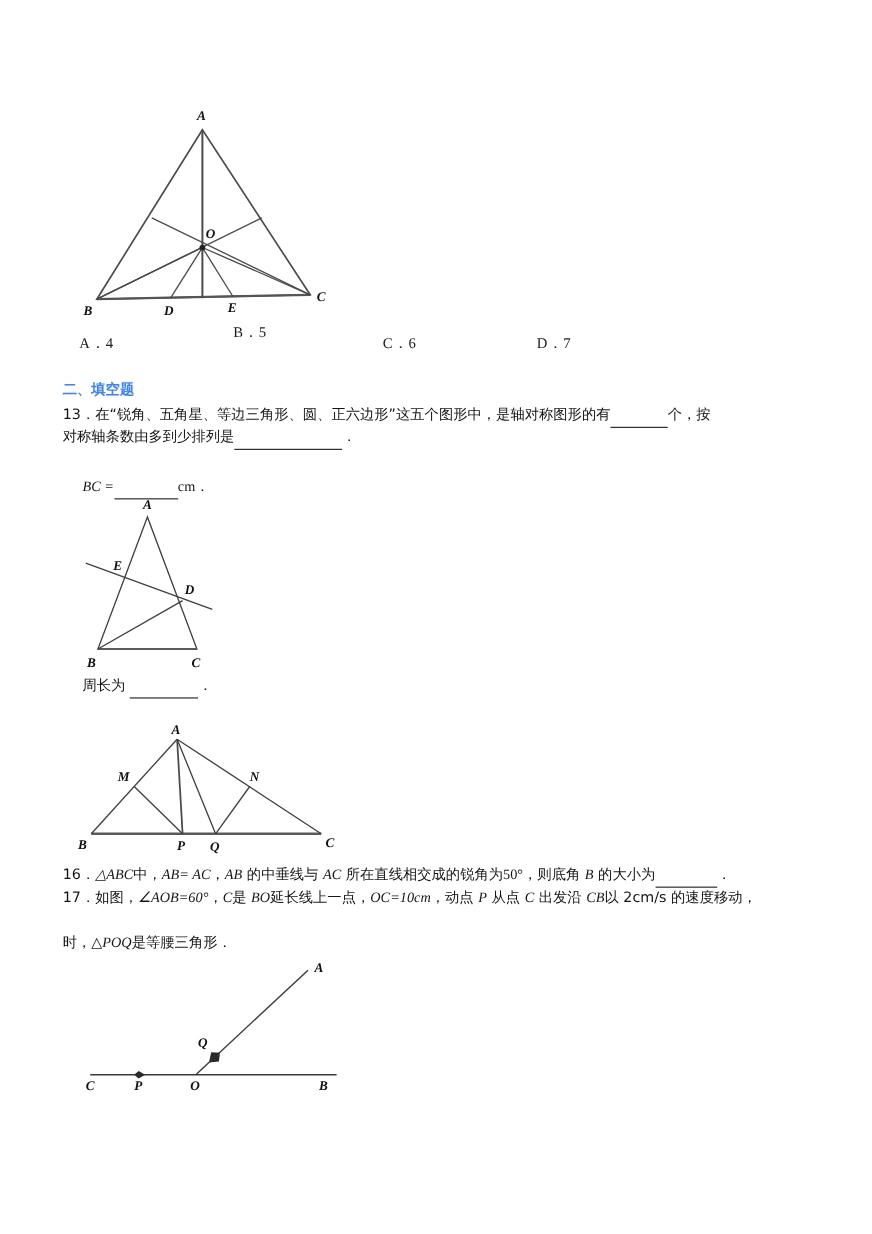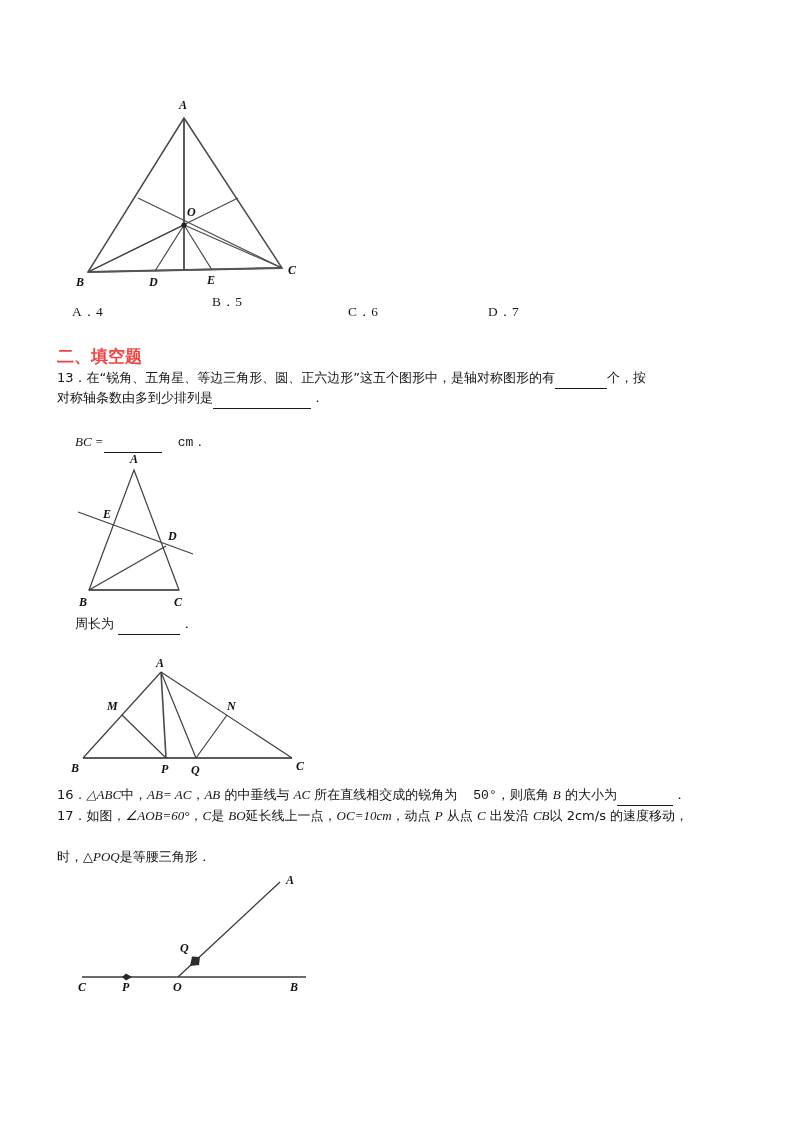--- a/index.html
+++ b/index.html
@@ -33,35 +33,35 @@
     font-size: 13.4px;
     letter-spacing: 0.5px;
     color: #1a1a1a;
   }
 
   
   .sec-head {
     position: absolute;
     font-family: Liberation Serif, serif;
     font-weight: bold;
-    font-size: 17px;
-    color: #ef4444;
+    font-size: 13px;
+    color: #3b82f6;
   }
 
   
   .qline {
     position: absolute;
     font-size: 13px;
     line-height: 20px;
     color: #151515;
     white-space: nowrap;
     font-family: "DejaVu Sans", "Liberation Sans", sans-serif;
   }
   .qline i { font-family: "Liberation Serif", serif; font-style: italic; }
-  .qline .rm { font-family: Liberation Mono, monospace; font-style: normal; margin-left: 16px; }
+  .qline .rm { font-family: Liberation Serif, serif; font-style: normal; }
 
   
   .fig { position: absolute; }
   .fig svg { display: block; overflow: visible; }
   .lbl {
     font-family: "Liberation Serif", "DejaVu Serif", serif;
     font-style: italic;
     font-weight: bold;
     font-size: 12px;
     fill: #111;

